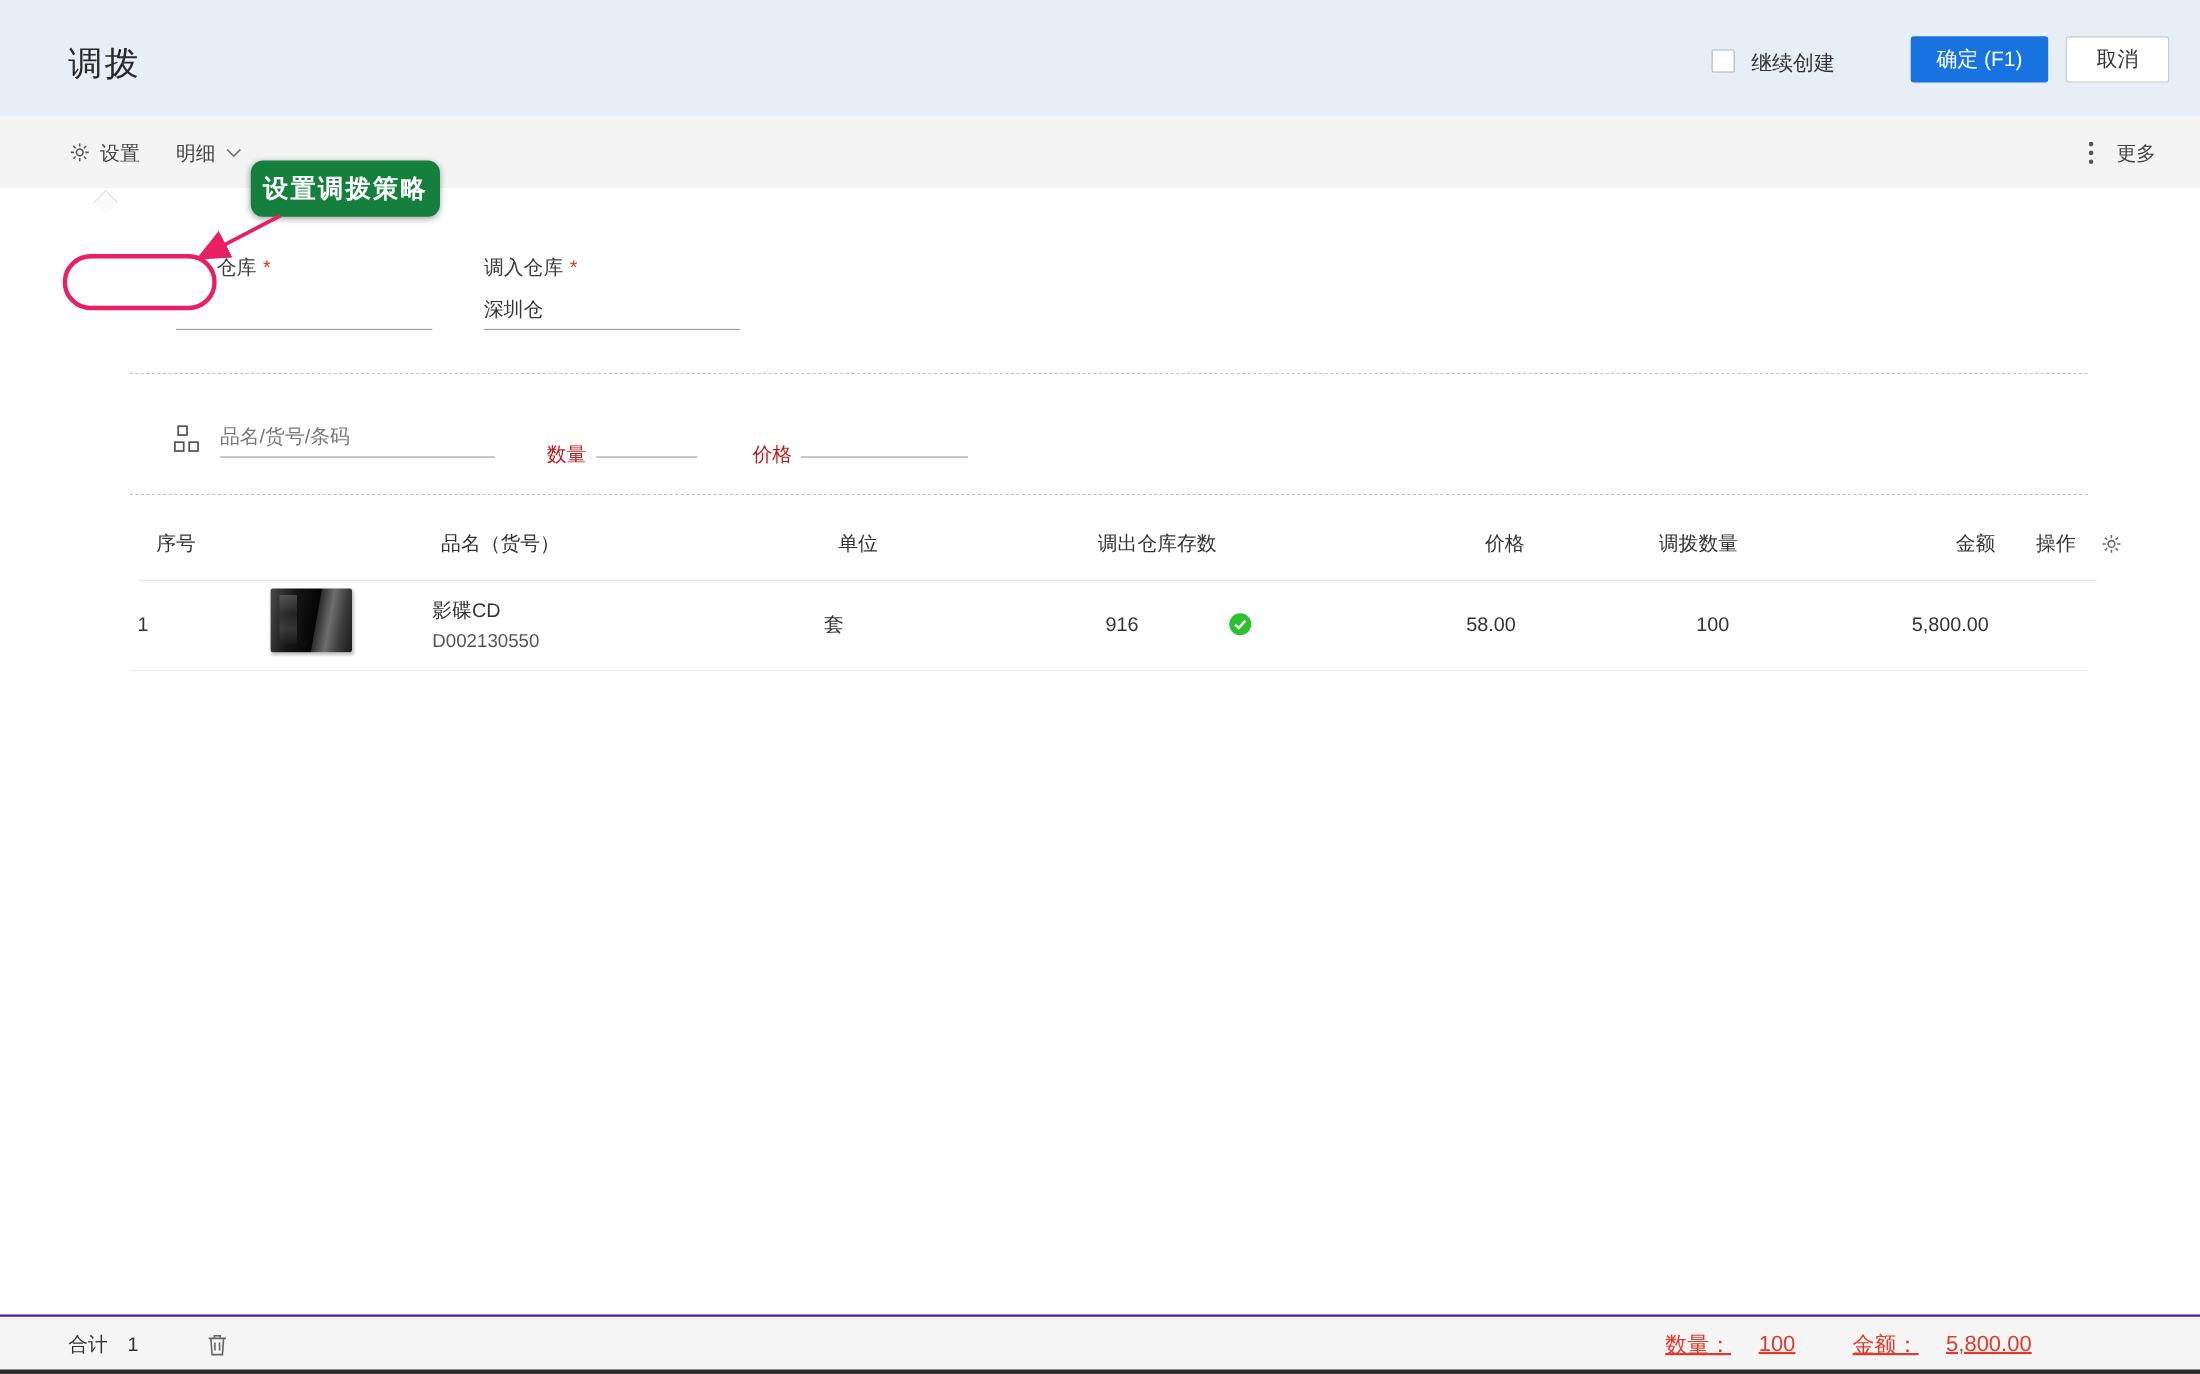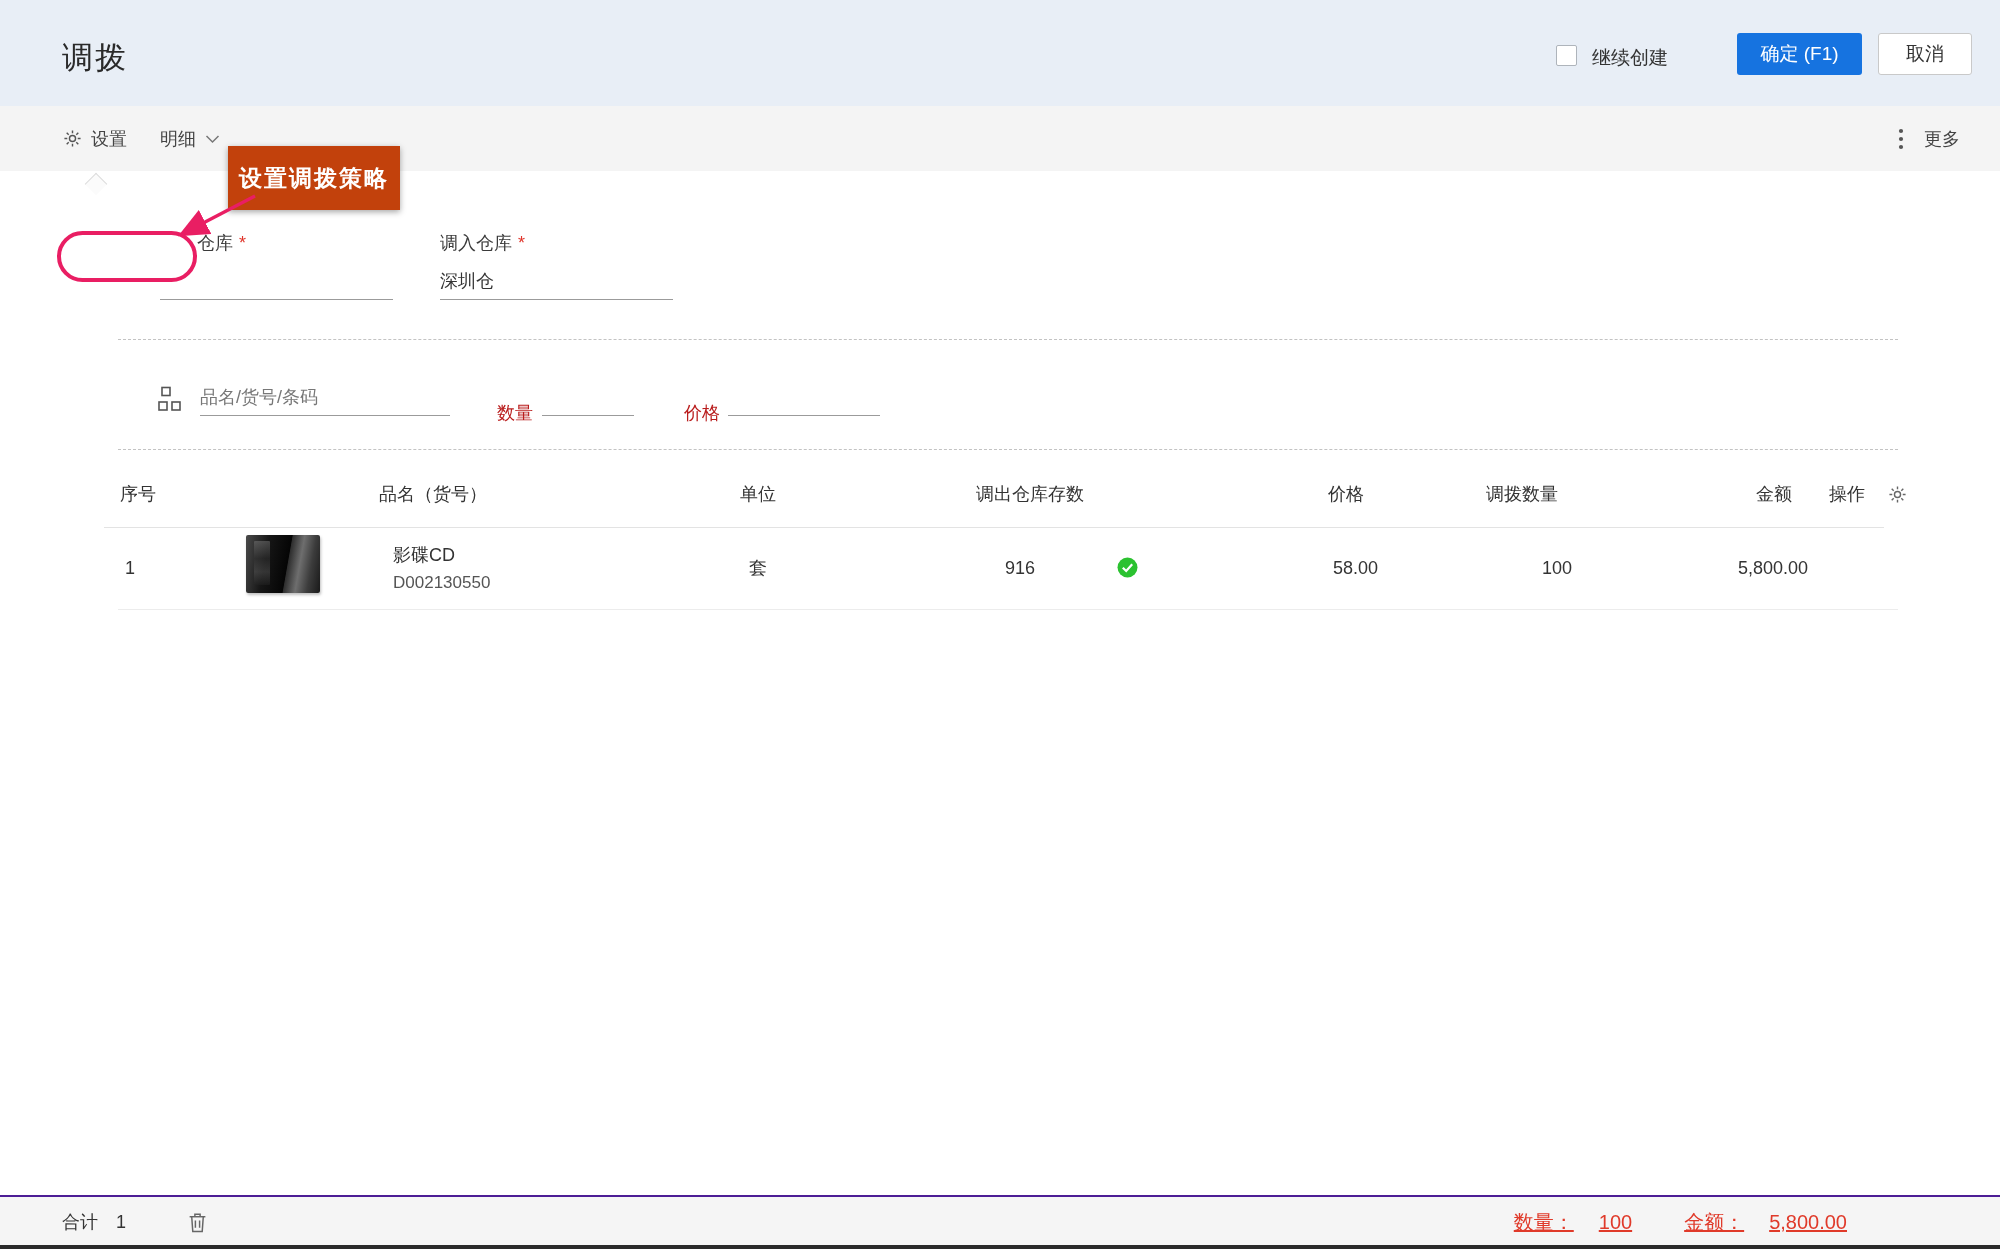--- a/index.html
+++ b/index.html
@@ -27,21 +27,21 @@
   .flabel{position:absolute;font-size:18px;color:#3a3a3a;}
   .req{color:#e0352b;margin-left:6px;font-size:18px;}
   .uinput{position:absolute;height:34px;border-bottom:1px solid #9b9b9b;box-sizing:border-box;font-size:18px;color:#333;display:flex;align-items:flex-end;padding-bottom:6px;cursor:text;}
   .dashed{position:absolute;left:118px;width:1780px;border-top:1px dashed #c3c3c3;height:0;}
 
   
   .s-placeholder{color:#777;}
   .s-label{position:absolute;font-size:18px;color:#b91c1c;margin-top:12px;}
 
   
-  .thead{position:absolute;left:104px;top:462px;width:1780px;height:65px;border-bottom:1px solid #e3e3e3;font-size:18px;color:#333;}
+  .thead{position:absolute;left:126px;top:462px;width:1780px;height:65px;border-bottom:1px solid #e3e3e3;font-size:18px;color:#333;}
   .thead .cell,.trow .cell{position:absolute;white-space:nowrap;}
   .thead .cell{top:0;line-height:65px;}
   .trow{position:absolute;left:118px;top:527px;width:1780px;height:82px;border-bottom:1px solid #ececec;font-size:18px;color:#333;}
   .num{text-align:right;}
   .prod-img{position:absolute;left:128px;top:8px;width:74px;height:58px;background:
       linear-gradient(100deg,#4a4a4a 0%,#161616 28%,#050505 55%,#2e2e2e 56%,#6e6e6e 70%,#3c3c3c 84%,#191919 100%);
       border-radius:2px;box-shadow:1px 2px 3px rgba(0,0,0,.25);}
   .prod-img:after{content:"";position:absolute;left:8px;top:6px;width:16px;height:44px;
       background:linear-gradient(180deg,#7a7a7a,#333 40%,#555 70%,#222);opacity:.5;border-radius:1px;}
   .prod-name{position:absolute;left:275px;top:16px;font-size:18px;color:#333;}
@@ -52,22 +52,22 @@
   .menu-caret{position:absolute;left:88px;top:176px;width:15px;height:15px;background:#fbfbfb;
       border-top:1px solid #dcdcdc;border-left:1px solid #dcdcdc;transform:rotate(45deg);z-index:31;}
   .menu{position:absolute;left:55px;top:183px;width:126px;height:101px;background:#fbfbfb;
       border:1px solid #dcdcdc;border-radius:3px;box-shadow:0 2px 8px rgba(0,0,0,.10);z-index:30;box-sizing:border-box;}
   .menu-item{position:absolute;left:0;width:100%;height:34px;display:flex;align-items:center;gap:13px;
       padding-left:26px;box-sizing:border-box;font-size:17px;color:#3d3d3d;cursor:pointer;}
   .mi-1{top:12px;}
   .mi-2{top:54px;}
   .ring{position:absolute;left:57px;top:231px;width:140px;height:51px;border:4px solid #e91e63;
       border-radius:26px;z-index:32;box-sizing:border-box;pointer-events:none;}
-  .tooltip{position:absolute;left:228px;top:146px;width:172px;height:64px;background:#c2410c;color:#fff;
-      border-radius:0;display:flex;align-items:center;justify-content:center;font-size:23px;font-weight:bold;
+  .tooltip{position:absolute;left:228px;top:146px;width:172px;height:51px;background:#15803d;color:#fff;
+      border-radius:11px;display:flex;align-items:center;justify-content:center;font-size:23px;font-weight:bold;
       letter-spacing:2px;z-index:33;box-shadow:0 2px 6px rgba(0,0,0,.35);}
   .arrow-svg{position:absolute;left:150px;top:186px;z-index:33;pointer-events:none;}
 
   
   .footer{position:absolute;left:0;top:1195px;width:2000px;height:50px;background:#f5f5f5;border-top:2px solid #4c1d95;}
   .footer-edge{position:absolute;left:0;top:1245px;width:2000px;height:4px;background:#2a2a2a;}
   .f-item{position:absolute;top:0;height:50px;display:flex;align-items:center;font-size:18px;color:#333;}
   .f-total-label{left:62px;}
   .f-total-count{left:116px;}
   .f-trash{left:188px;cursor:pointer;}

